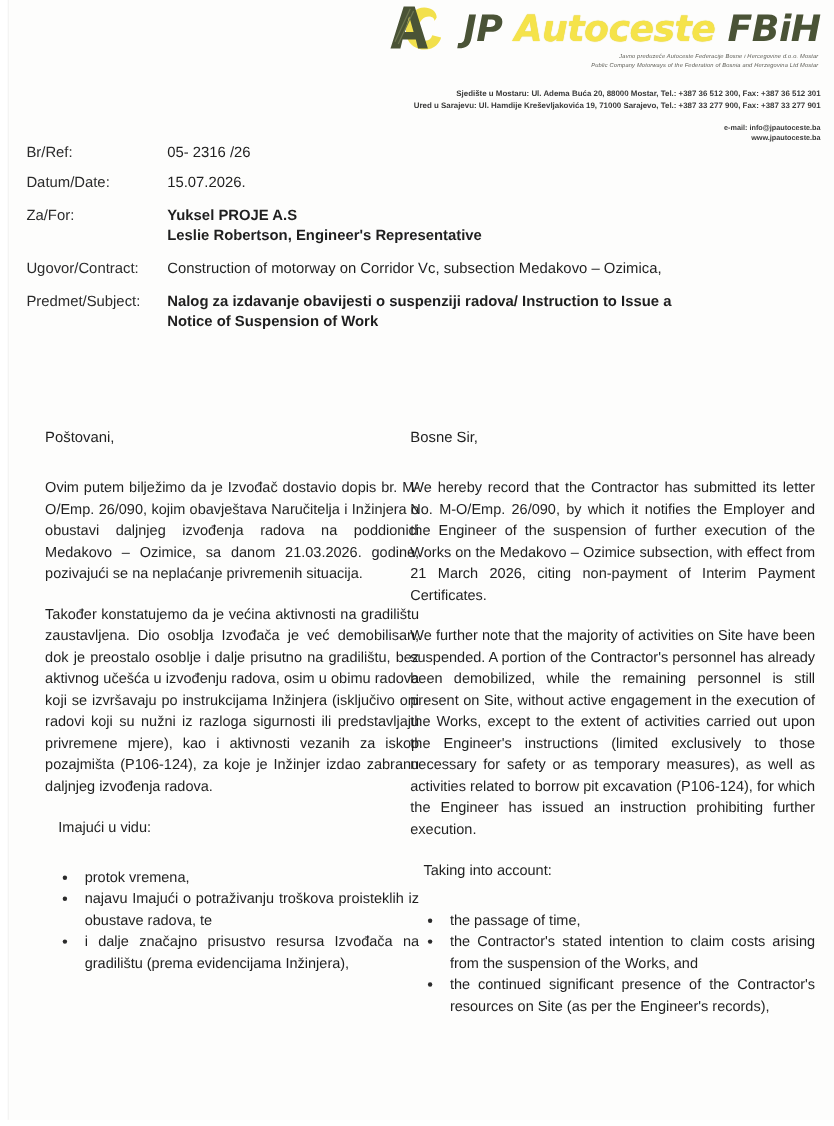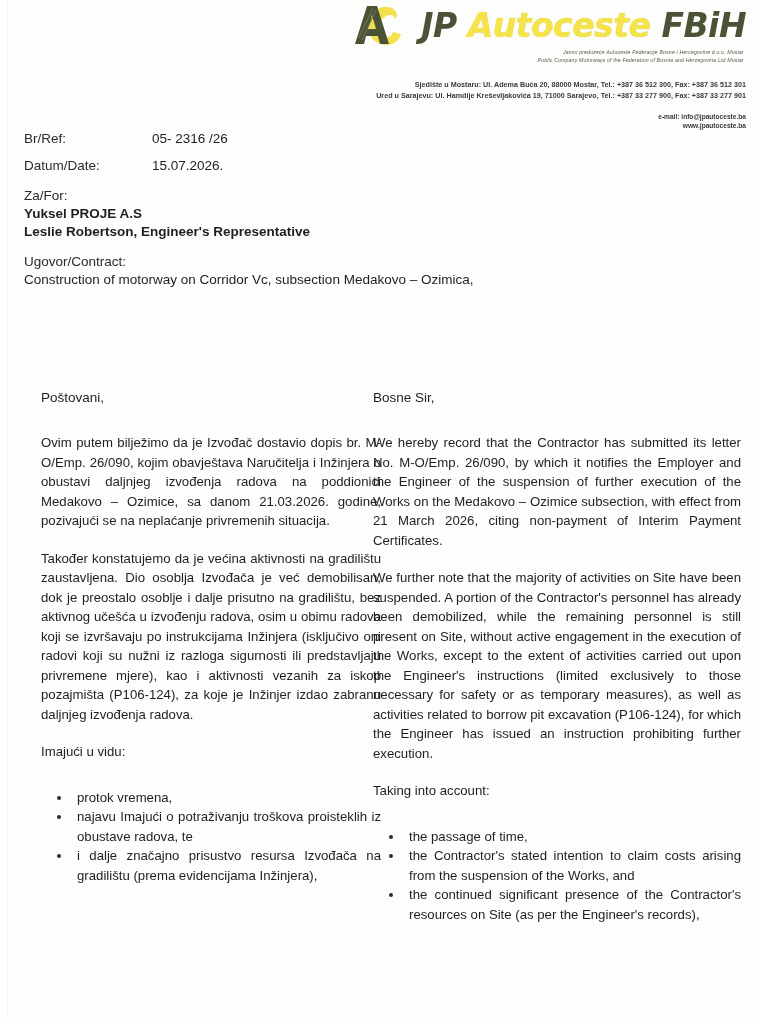--- a/index.html
+++ b/index.html
@@ -128,21 +128,21 @@
     font-size: 13.5px;
     line-height: 18px;
     color: #2b2b2b;
   }
   .ref-value {
     font-size: 13.5px;
     line-height: 18px;
     color: #1f1f1f;
   }
   .ref-value.bold { font-weight: bold; }
-  .ref-row.spaced { margin-top: 12px; flex-direction: column; }
+  .ref-row.spaced { margin-top: 12px; }
   .ref-value .sub-bold { font-weight: bold; display: block; }
   .ref-value .sub-norm { display: block; }
 
   
   .columns {
     position: absolute;
     left: 0px;
     top: 388px;
     width: 758px;
   }
@@ -162,21 +162,21 @@
     margin: 0 0 26px 0;
   }
   .para {
     margin: 0 0 18px 0;
     text-align: justify;
     text-justify: inter-word;
     hyphens: none;
   }
   .para:last-child { margin-bottom: 0; }
   .lead-in {
-    margin: 0 0 16px 0;
+    margin: 0 0 16px 12px;
   }
   ul.bullets {
     margin: 0;
     padding: 0 0 0 0;
     list-style: none;
   }
   ul.bullets li {
     position: relative;
     padding-left: 36px;
     margin-bottom: 0px;
@@ -256,20 +256,27 @@
       </div>
     </div>
 
     <div class="ref-row spaced">
       <div class="ref-label">Ugovor/Contract:</div>
       <div class="ref-value">
         <span class="sub-norm">Construction of motorway on Corridor Vc, subsection Medakovo – Ozimica,</span>
       </div>
     </div>
 
+    <div class="ref-row spaced">
+      <div class="ref-label">Predmet/Subject:</div>
+      <div class="ref-value bold">
+        <span class="sub-bold">Nalog za izdavanje obavijesti o suspenziji radova/ Instruction to Issue a</span>
+        <span class="sub-bold">Notice of Suspension of Work</span>
+      </div>
+    </div>
   </div>
 
   <div class="columns">
 
     <div class="col col-left">
       <p class="salutation">Poštovani,</p>
       <p class="para">Ovim putem bilježimo da je Izvođač dostavio dopis br. M-O/Emp. 26/090, kojim obavještava Naručitelja i Inžinjera o obustavi daljnjeg izvođenja radova na poddionici Medakovo – Ozimice, sa danom 21.03.2026. godine, pozivajući se na neplaćanje privremenih situacija.</p>
       <p class="para">Također konstatujemo da je većina aktivnosti na gradilištu zaustavljena. Dio osoblja Izvođača je već demobilisan, dok je preostalo osoblje i dalje prisutno na gradilištu, bez aktivnog učešća u izvođenju radova, osim u obimu radova koji se izvršavaju po instrukcijama Inžinjera (isključivo oni radovi koji su nužni iz razloga sigurnosti ili predstavljaju privremene mjere), kao i aktivnosti vezanih za iskop pozajmišta (P106-124), za koje je Inžinjer izdao zabranu daljnjeg izvođenja radova.</p>
       <p class="lead-in">Imajući u vidu:</p>
       <div class="pre-bullet-gap"></div>

